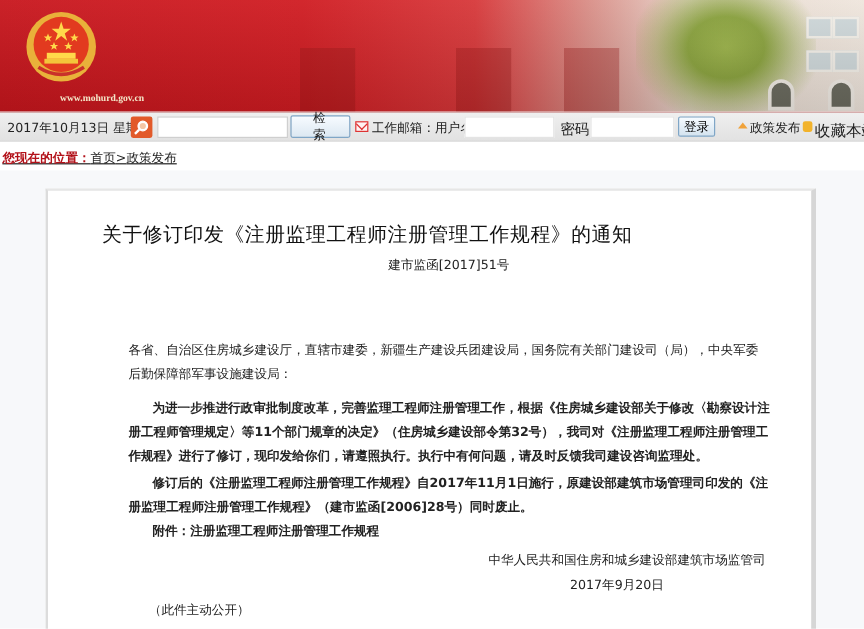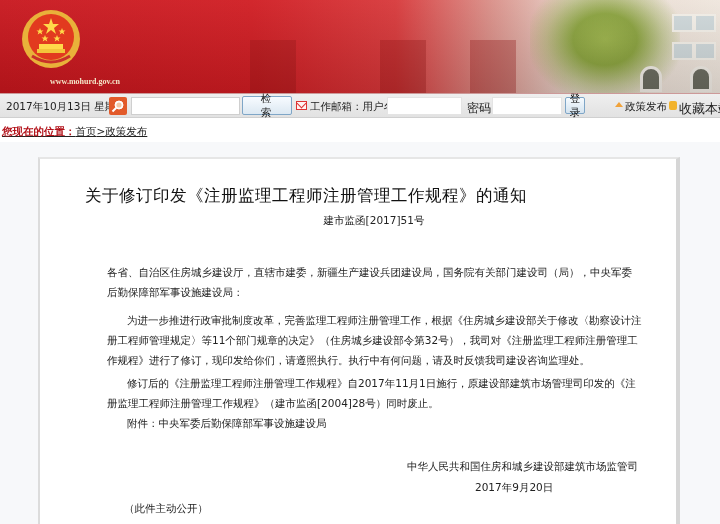--- a/index.html
+++ b/index.html
@@ -72,21 +72,21 @@
     .mail-icon { left: 296px; top: 7px; width: 11px; height: 9px; border: 1px solid #d33; background: #fff3f3; }
     .mail-icon::after {
       content: ""; position: absolute; left: 1px; top: -2px; width: 6px; height: 6px;
       border-right: 1px solid #d33; border-bottom: 1px solid #d33; transform: rotate(45deg);
     }
     .mail-label { left: 310px; top: 6px; font-size: 10.5px; white-space: nowrap; }
     .username-input { left: 387px; top: 3px; width: 75px; height: 18px; background: #fff; border: 1px solid #e4e4e4; }
     .password-label { left: 467px; top: 6px; font-size: 12px; }
     .password-input { left: 492px; top: 3px; width: 70px; height: 18px; background: #fff; border: 1px solid #e4e4e4; }
     .login-button {
-      left: 565px; top: 3px; width: 20px; height: 17px;
+      left: 565px; top: 3px; width: 31px; height: 17px;
       background: linear-gradient(180deg, #f6fbff 0%, #d4e3ef 100%);
       border: 1px solid #7fa6c7; border-radius: 2px; font-size: 10.5px;
       display: flex; align-items: center; justify-content: center;
     }
     .homepage-icon { left: 615px; top: 8px; width: 0; height: 0; border-left: 4px solid transparent; border-right: 4px solid transparent; border-bottom: 5px solid #f0a23a; }
     .homepage-link { left: 625px; top: 6px; font-size: 10.5px; white-space: nowrap; }
     .bookmark-icon { left: 669px; top: 7px; width: 8px; height: 9px; background: #f2b32c; border-radius: 2px; }
     .bookmark-link { left: 679px; top: 6px; font-size: 13px; white-space: nowrap; }
 
     
@@ -98,22 +98,22 @@
     .doc-outer { position: absolute; left: 0; top: 142px; width: 720px; height: 382px; background: #f7f8fa; }
     .doc-panel {
       position: absolute; left: 38px; top: 157px; width: 642px; height: 380px; background: #ffffff;
       border-left: 2px solid #dcdcdc; border-top: 2px solid #e6e6e6; border-right: 4px solid #d6d6d6;
     }
     .doc-title {
       position: absolute; left: 0; width: 612px; top: 185px; text-align: center;
       font-family: "DejaVu Serif", "Liberation Serif", serif; font-size: 16.5px; color: #111; letter-spacing: 0.5px;
     }
     .doc-number { position: absolute; left: 0; width: 720px; top: 214px; text-align: center; font-size: 10.5px; color: #222; padding-left: 28px; }
-    .doc-p { position: absolute; left: 107px; width: 535px; font-size: 10.5px; line-height: 20px; color: #222; }
-    .doc-p.indent { text-indent: 20px; }
+    .doc-p { position: absolute; left: 107px; width: 535px; font-size: 10.5px; line-height: 20px; color: #222; margin-top: 20px; }
+    .doc-p.indent { text-indent: 20px; font-weight: bold; }
     .doc-sign { position: absolute; font-size: 10.5px; color: #222; white-space: nowrap; }
   </style>
 </head>
 <body>
 
 <div class="banner">
   <div class="pillar" style="left:250px;"></div>
   <div class="pillar" style="left:380px;"></div>
   <div class="pillar" style="left:470px;"></div>
   <div class="tree"></div>
@@ -168,18 +168,18 @@
 </div>
 
 <div class="doc-outer"></div>
 <div class="doc-panel"></div>
 
 <div class="doc-title">关于修订印发《注册监理工程师注册管理工作规程》的通知</div>
 <div class="doc-number">建市监函[2017]51号</div>
 
 <div class="doc-p" style="top:262px;">各省、自治区住房城乡建设厅，直辖市建委，新疆生产建设兵团建设局，国务院有关部门建设司（局），中央军委后勤保障部军事设施建设局：</div>
 <div class="doc-p indent" style="top:310px;">为进一步推进行政审批制度改革，完善监理工程师注册管理工作，根据《住房城乡建设部关于修改〈勘察设计注册工程师管理规定〉等11个部门规章的决定》（住房城乡建设部令第32号），我司对《注册监理工程师注册管理工作规程》进行了修订，现印发给你们，请遵照执行。执行中有何问题，请及时反馈我司建设咨询监理处。</div>
-<div class="doc-p indent" style="top:373px;">修订后的《注册监理工程师注册管理工作规程》自2017年11月1日施行，原建设部建筑市场管理司印发的《注册监理工程师注册管理工作规程》（建市监函[2004]28号）同时废止。</div>
-<div class="doc-p indent" style="top:413px;">附件：中央军委后勤保障部军事设施建设局</div>
+<div class="doc-p indent" style="top:373px;">修订后的《注册监理工程师注册管理工作规程》自2017年11月1日施行，原建设部建筑市场管理司印发的《注册监理工程师注册管理工作规程》（建市监函[2006]28号）同时废止。</div>
+<div class="doc-p indent" style="top:413px;">附件：注册监理工程师注册管理工作规程</div>
 
 <div class="doc-sign" style="left:407px; top:460px;">中华人民共和国住房和城乡建设部建筑市场监管司</div>
 <div class="doc-sign" style="left:475px; top:481px;">2017年9月20日</div>
 <div class="doc-sign" style="left:124px; top:502px;">（此件主动公开）</div>
 
 </body></html>

